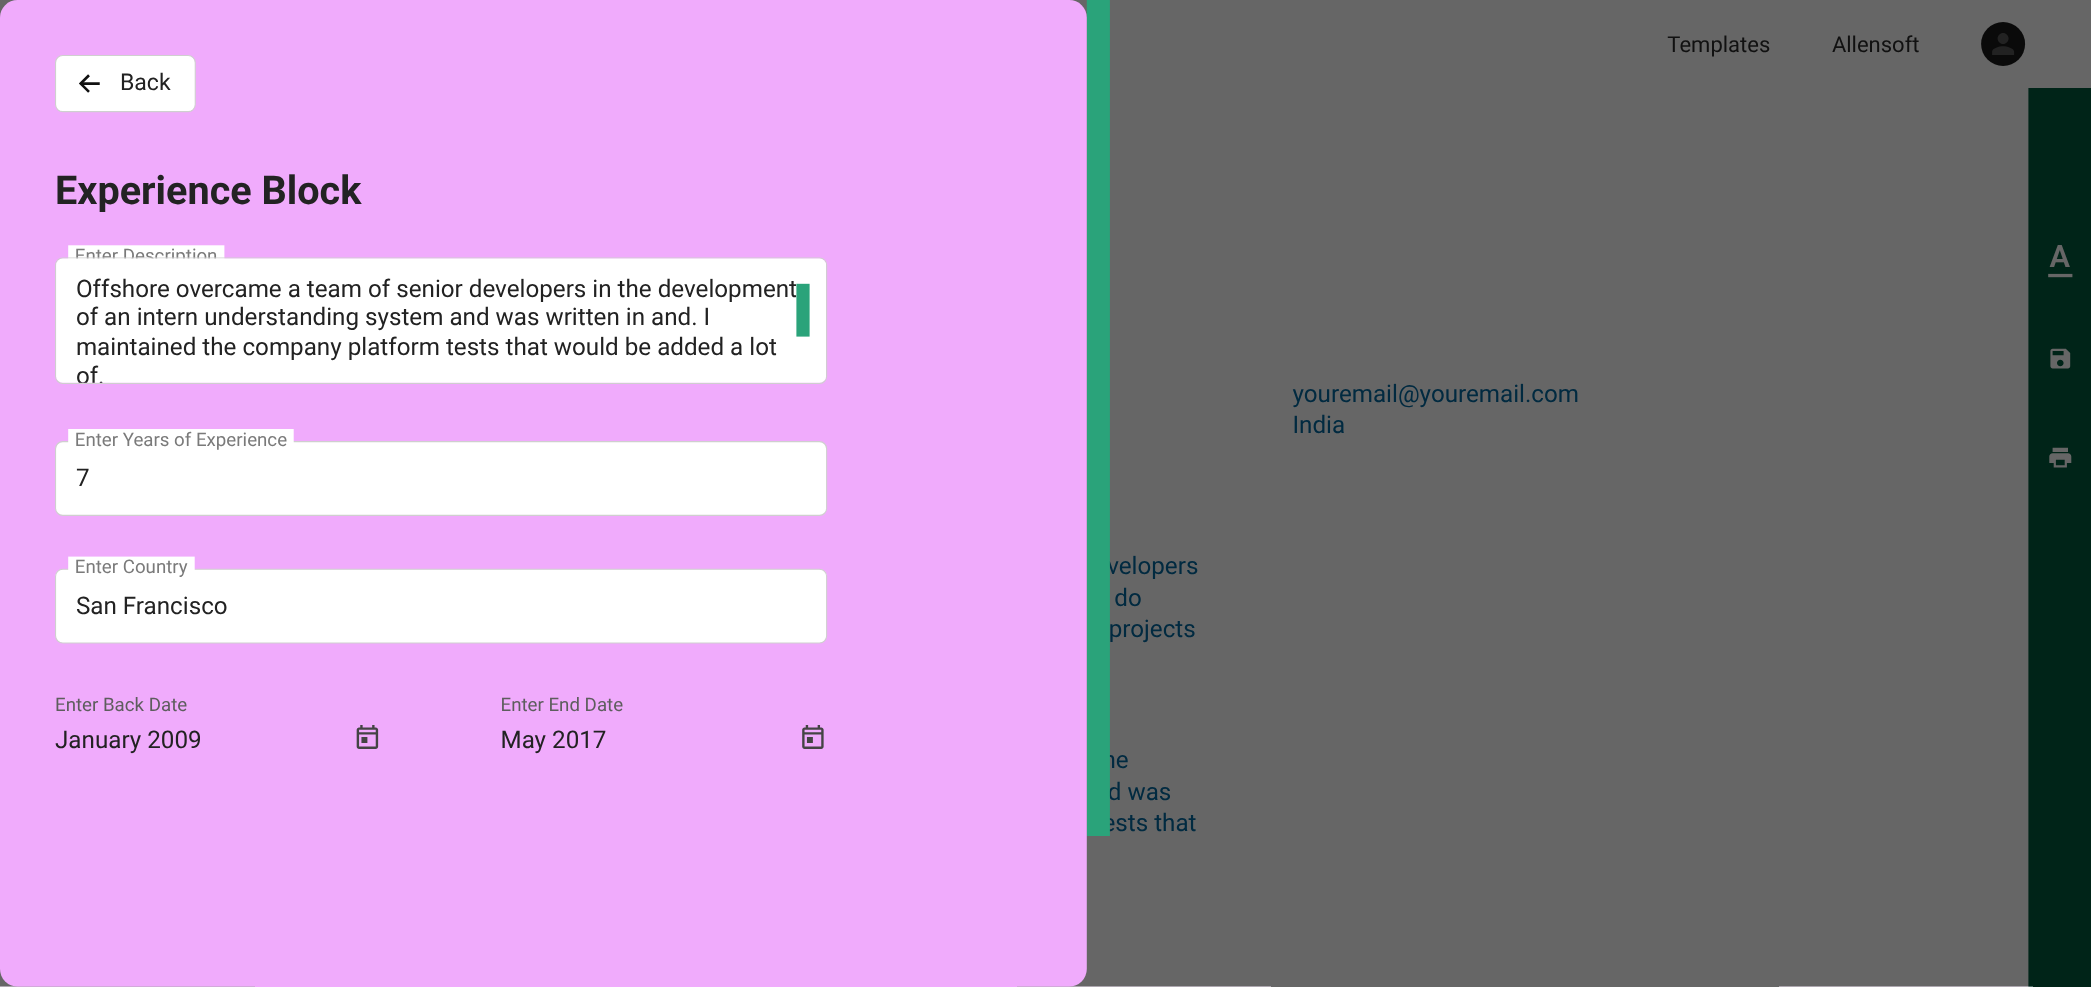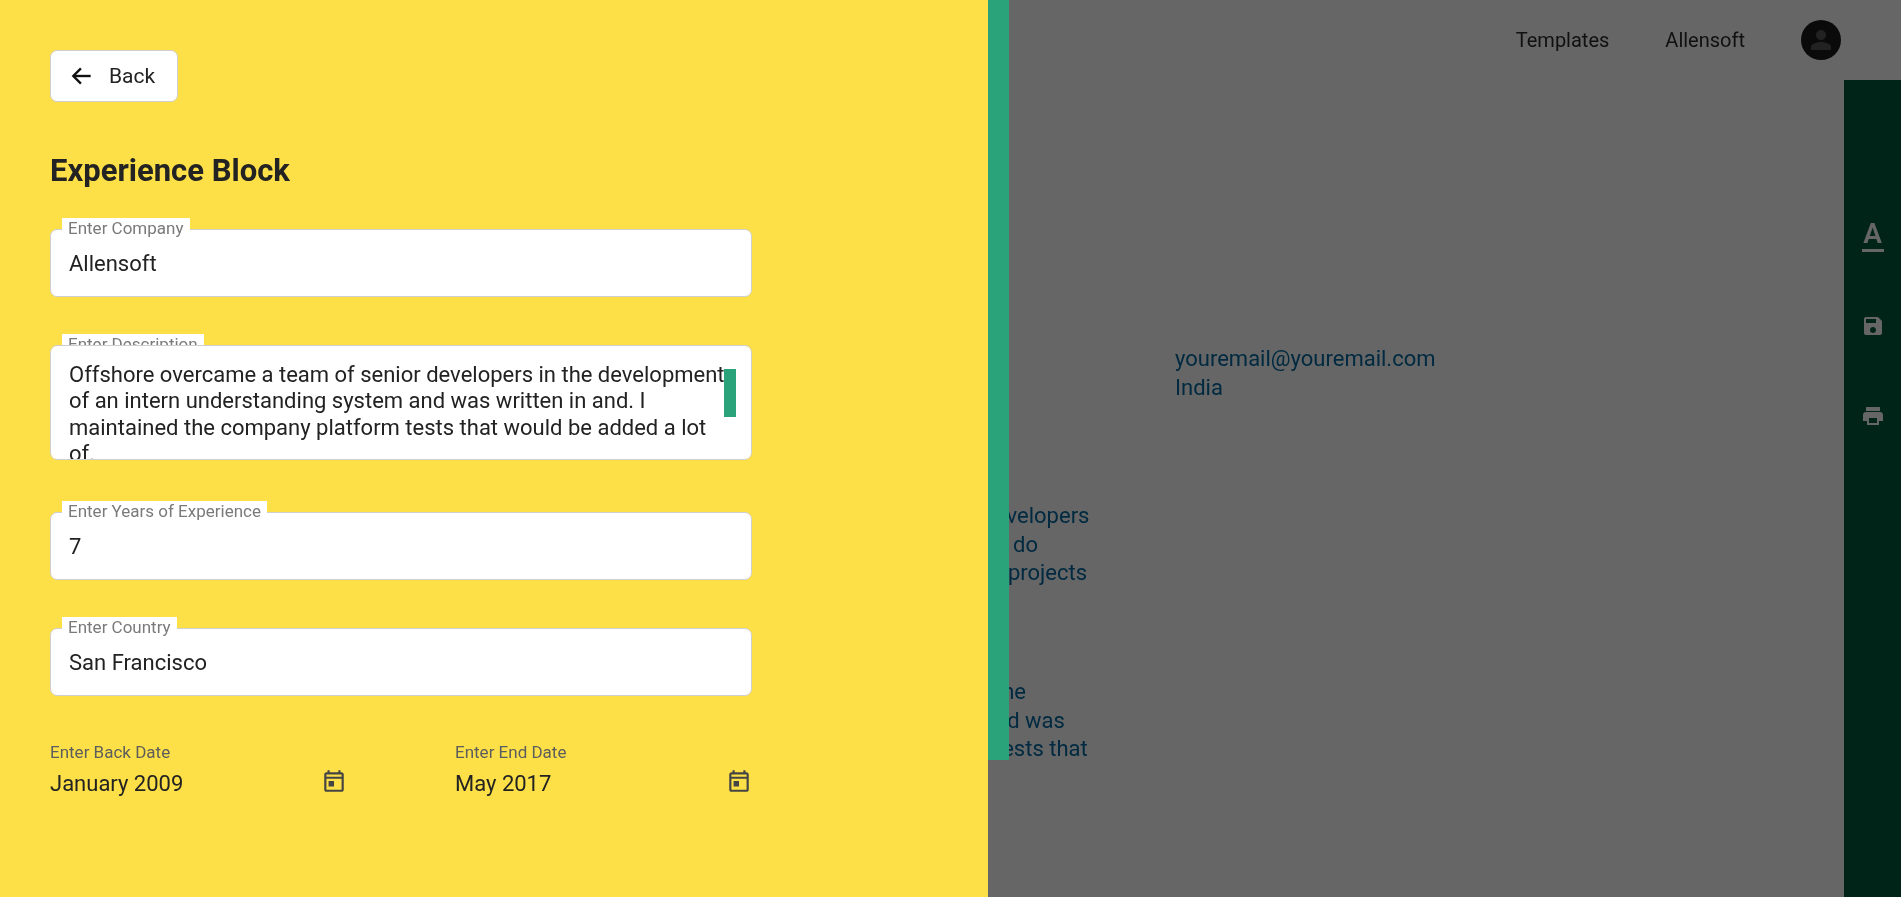--- a/index.html
+++ b/index.html
@@ -98,23 +98,24 @@
     top: 0;
     width: 21px;
     height: 760px;
     background: #2aa37a;
   }
   .drawer {
     position: absolute;
     left: 0; top: 0;
     width: 988px;
     height: 100%;
-    background: #fde047;
+    background: #f0abfc;
     overflow-y: auto;
     padding: 50px 236px 40px 50px;
+    border-radius: 16px;
   }
   
   .drawer::-webkit-scrollbar{ width: 22px; }
   .drawer::-webkit-scrollbar-track{ background:#f0f0f0; }
   .drawer::-webkit-scrollbar-thumb{ background:#bdbdbd; border-radius:0; }
 
   .back-btn{
     height: 52px;
     border: 1.5px solid #cfcfcf;
     border-radius: 7px;
@@ -124,21 +125,21 @@
     padding: 0 22px 0 18px;
     font-size: 21px;
     color: #222;
     background: #fff;
     cursor: pointer;
     font-family: inherit;
   }
   .back-btn svg{ width:26px; height:26px; stroke:#111; stroke-width:2.2; fill:none; }
 
   .page-title{
-    font-size: 31px;
+    font-size: 36px;
     font-weight: 700;
     margin-top: 50px;
     color: #232323;
   }
 
   .field{
     position: relative;
     margin-top: 48px;
   }
   .field:first-of-type{ margin-top: 40px; }
@@ -263,24 +264,20 @@
         <polyline points="11 5 4 12 11 19"></polyline>
       </svg>
       <span>Back</span>
     </button>
 
     <h1 class="page-title">Experience Block</h1>
 
     
 
     
-    <div class="field">
-      <span class="float-label">Enter Company</span>
-      <input type="text" value="Allensoft" style="">
-    </div>
 
     
     <div class="field">
       <span class="float-label">Enter Description</span>
       <div class="desc-wrap">
         <textarea style="">Offshore overcame a team of senior developers in the development of an intern understanding system and was written in and. I maintained the company platform tests that would be added a lot of.</textarea>
         <div class="desc-teal"></div>
       </div>
     </div>
 

